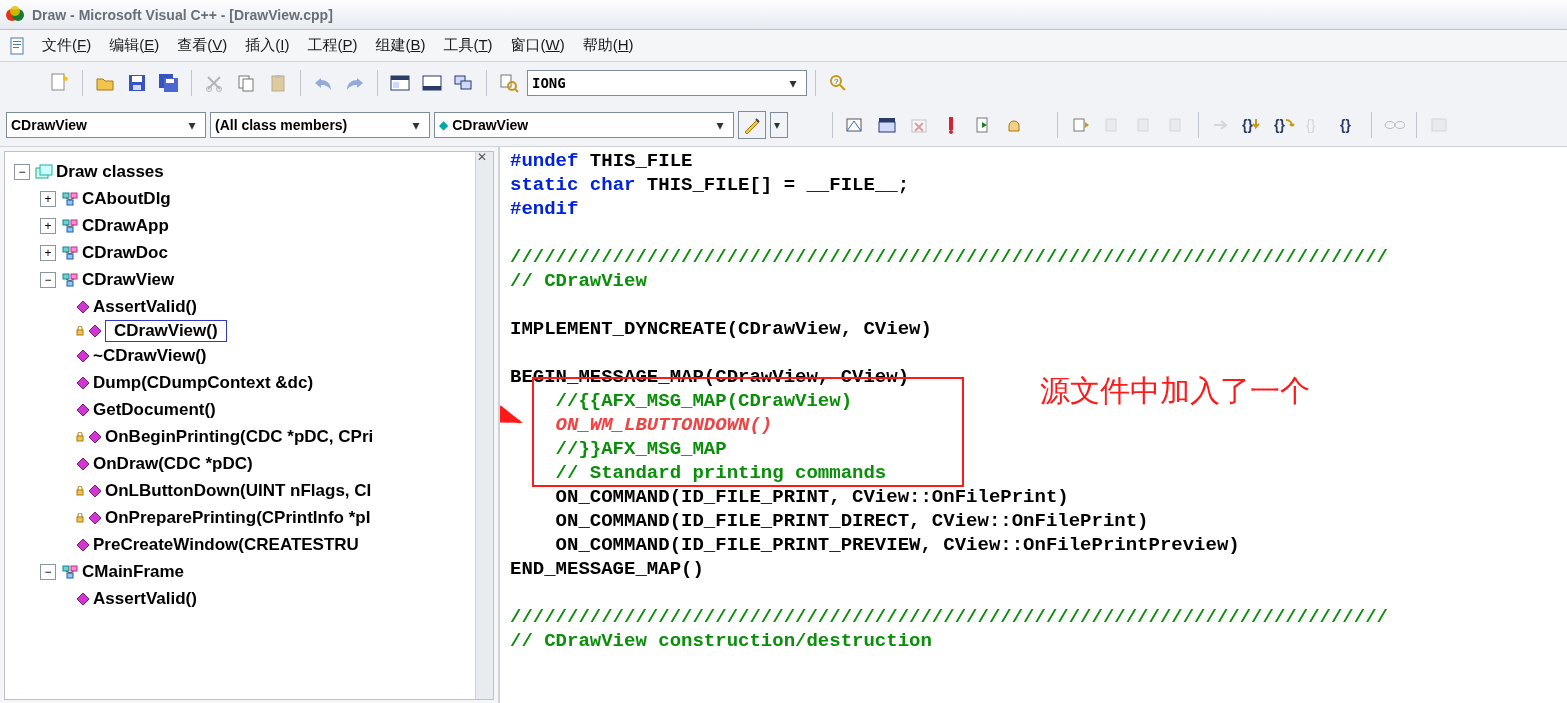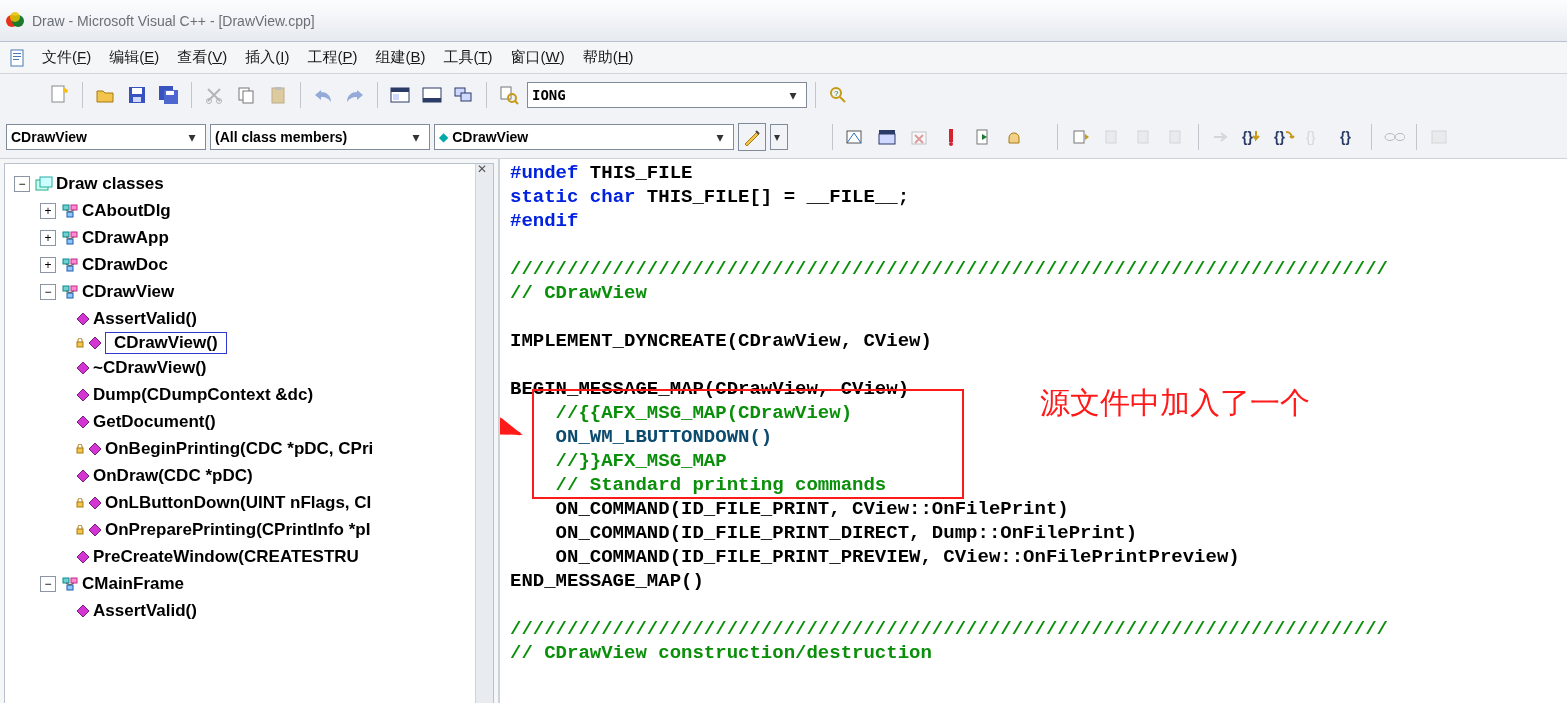--- a/index.html
+++ b/index.html
@@ -5,28 +5,29 @@
   * { box-sizing: border-box; margin: 0; padding: 0; }
   body {
     font-family: "Microsoft YaHei", Tahoma, Arial, sans-serif;
     font-size: 12px;
     background: #fff;
     overflow: hidden;
     width: 1567px;
     height: 703px;
   }
   .titlebar {
-    height: 42px;
+    height: 30px;
     background: linear-gradient(#fdfdfe, #e6eaf0);
     border-bottom: 1px solid #b8c1cd;
     display: flex;
     align-items: center;
     padding: 0 6px;
     color: #6a6f77;
     font-size: 14px;
+    font-weight: bold;
   }
   .titlebar .app-icon { width: 18px; height: 18px; margin-right: 8px; }
   .menubar {
     height: 32px;
     background: #f4f6f8;
     border-bottom: 1px solid #d0d4d9;
     display: flex;
     align-items: center;
     padding: 0 8px;
     gap: 2px;
@@ -85,21 +86,21 @@
   .tree-scroll {
     width: 18px; background:#e8ebef; border-left:1px solid #cfd3d8;
   }
   .right-pane { flex:1; background:#fff; overflow:hidden; position:relative; }
   .code {
     font-family: "Consolas","Courier New",monospace; font-size: 19px; font-weight:bold;
     padding: 2px 0 2px 10px; line-height: 24px; color:#000; white-space:pre;
   }
   .kw { color:#0021e0; }
   .cm { color:#0a8f0a; }
-  .gray { color:#0c4a6e; }
+  .gray { color:#ef4444;font-style:italic; }
   .annot {
     position:absolute; color:#ff1a1a; font-size: 30px; font-family:"Microsoft YaHei",sans-serif;margin-top:24px;
   }
   .redbox {
     position:absolute; border:2px solid #ff1a1a;
   }
   svg.arrow { position:absolute; pointer-events:none; }
   
   .svg-icon { display:block; }
 </style>
@@ -550,21 +551,21 @@
 <span class="cm">// CDrawView</span>
 <span></span>
 <span>IMPLEMENT_DYNCREATE(CDrawView, CView)</span>
 <span></span>
 <span>BEGIN_MESSAGE_MAP(CDrawView, CView)</span>
 <span>    </span><span class="cm">//{{AFX_MSG_MAP(CDrawView)</span>
 <span>    </span><span class="gray">ON_WM_LBUTTONDOWN()</span>
 <span>    </span><span class="cm">//}}AFX_MSG_MAP</span>
 <span>    </span><span class="cm">// Standard printing commands</span>
 <span>    ON_COMMAND(ID_FILE_PRINT, CView::OnFilePrint)</span>
-<span>    ON_COMMAND(ID_FILE_PRINT_DIRECT, Dump::OnFilePrint)</span>
+<span>    ON_COMMAND(ID_FILE_PRINT_DIRECT, CView::OnFilePrint)</span>
 <span>    ON_COMMAND(ID_FILE_PRINT_PREVIEW, CView::OnFilePrintPreview)</span>
 <span>END_MESSAGE_MAP()</span>
 <span></span>
 <span class="cm">/////////////////////////////////////////////////////////////////////////////</span>
 <span class="cm">// CDrawView construction/destruction</span>
 </div>
 
     <div class="redbox" style="left:32px; top:230px; width:432px; height:110px;"></div>
 
     <svg class="arrow" style="left:-240px; top:180px;" width="290" height="130">

